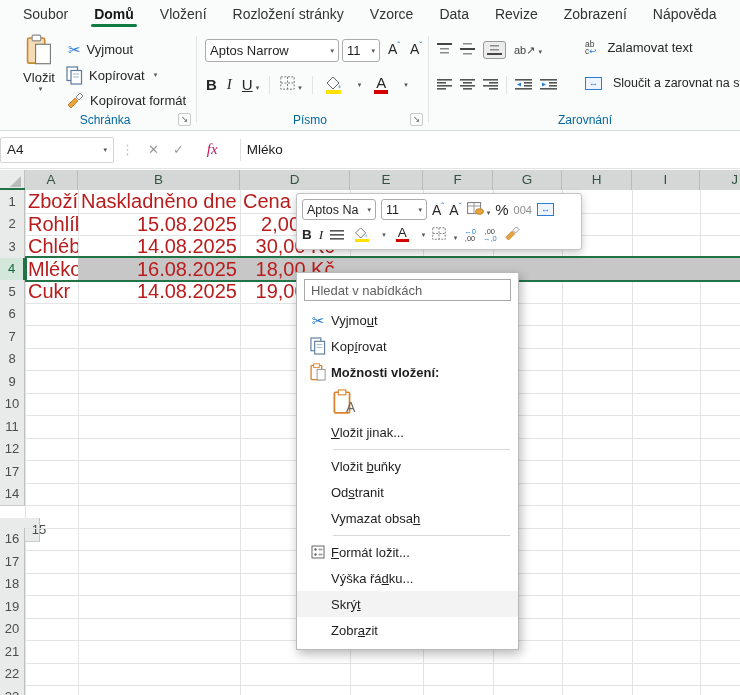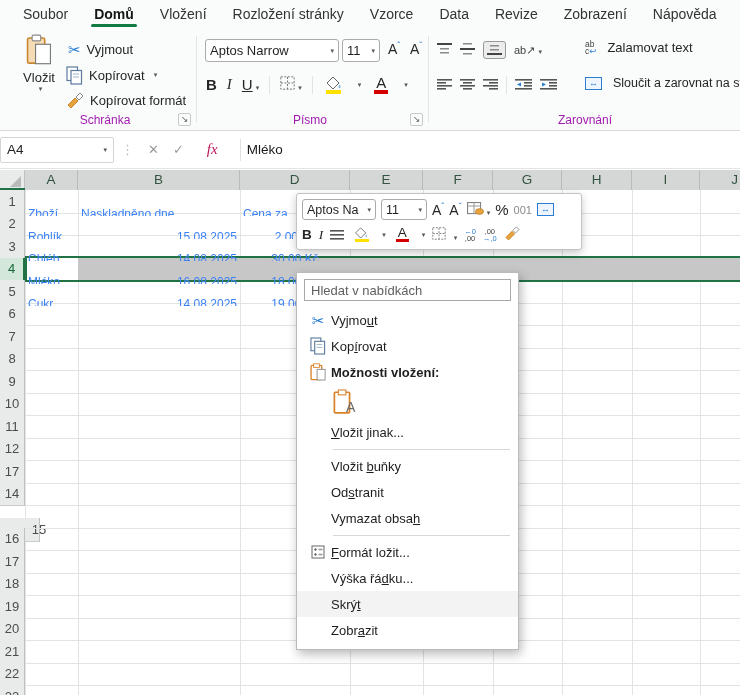--- a/index.html
+++ b/index.html
@@ -9,21 +9,21 @@
 
   
   #menubar{position:absolute;left:0;top:0;width:740px;height:28px;background:#fafbfb;display:flex;align-items:stretch;padding-left:10px;box-sizing:border-box}
   .mtab{font-size:14px;color:#333;display:flex;align-items:center;padding:0 13px;position:relative;cursor:default;white-space:nowrap}
   .mtab.active{color:#161616;font-weight:700}
   .mtab.active::after{content:"";position:absolute;left:10px;right:10px;bottom:1px;height:3px;background:#107C41;border-radius:2px}
 
   
   #ribbon{position:absolute;left:0;top:28px;width:740px;height:103px;background:#fafbfb;border-bottom:1px solid #d9dada;box-sizing:border-box}
   .rdiv{position:absolute;top:8px;height:86px;width:1px;background:#e2e3e3}
-  .grp-label{position:absolute;font-size:12px;color:#a21caf;text-align:center;bottom:3px}
+  .grp-label{position:absolute;font-size:12px;color:#0369a1;text-align:center;bottom:3px}
   .launcher{position:absolute;bottom:4px;font-size:9px;color:#666;border:1px solid #c9c9c9;border-radius:2px;width:11px;height:11px;line-height:10px;text-align:center}
   .rbtn-lab{font-size:13px;color:#262626;white-space:nowrap}
   .chev{font-size:7px;color:#555;margin-left:3px}
   .hrow{display:flex;align-items:center;gap:6px}
   .combo{background:#fff;border:1px solid #ababab;border-radius:3px;font-size:13px;color:#1f1f1f;display:flex;align-items:center;justify-content:space-between;padding:0 4px;box-sizing:border-box;height:23px;overflow:hidden;white-space:nowrap}
   .tglyph{font-size:15px;color:#262626}
   .colorbar{display:block;height:3.5px;margin-top:1px}
   .selected-tool{border:1px solid #989898;background:#ececec;border-radius:3px}
   .ib{display:inline-flex;flex-direction:column;align-items:center;justify-content:center;padding:2px 3px}
   .scissors{color:#2b7cd3;font-size:15px;line-height:1}
@@ -44,21 +44,21 @@
   
   #sheet{position:absolute;left:0;top:170px;width:740px;height:525px;overflow:hidden;background:#fff}
   #corner{position:absolute;left:0;top:0;width:25px;height:20px;background:#e9eaea;border-right:1px solid #bfc1c1;box-sizing:border-box}
   #corner::after{content:"";position:absolute;right:3px;bottom:3px;border-style:solid;border-width:0 0 11px 11px;border-color:transparent transparent #b9bbbb transparent}
   .colhdr{position:absolute;top:0;height:20px;background:#d5d7d7;border-right:1px solid #b9bbbb;box-sizing:border-box;text-align:center;font-size:13.5px;line-height:19px;color:#33523f}
   #hdr-underline{position:absolute;left:0;top:18px;width:740px;height:2px;background:#217346}
   .rowhdr{position:absolute;left:0;width:25px;background:#e9eaea;border-bottom:1px solid #c9cbcb;border-right:1px solid #bfc1c1;box-sizing:border-box;text-align:center;font-size:13px;color:#4c4c4c;display:flex;align-items:center;justify-content:center}
   .rowhdr.sel{background:#d3e8da;color:#13673b;border-right:2px solid #217346}
   .vline{position:absolute;width:1px;background:#e2e3e3}
   .hline{position:absolute;height:1px;background:#e2e3e3}
-  .cell{position:absolute;font-size:12px;color:#3b82f6;box-sizing:border-box;padding:13px 3px;white-space:nowrap;overflow:hidden}
+  .cell{position:absolute;font-size:20px;color:#b91c1c;box-sizing:border-box;padding:0 3px;white-space:nowrap;overflow:hidden}
   #selrect{position:absolute;background:#c7c7c7;border:2px solid #217346;box-sizing:border-box}
   #activecell{position:absolute;background:#fff}
 
   
   #minibar{position:absolute;left:296px;top:193px;width:286px;height:57px;background:#fff;border:1px solid #c3c3c3;border-radius:3px;box-shadow:0 3px 8px rgba(0,0,0,.22);box-sizing:border-box;padding:3px 5px;z-index:10}
   .mrow{display:flex;align-items:center;gap:5px;height:25px}
   .mcombo{height:21px;font-size:12.5px}
   .mini-glyph{font-size:13.5px;color:#262626}
   .dec-ico{display:inline-flex;flex-direction:column;font-size:7.5px;line-height:7px;color:#444;text-align:center}
   .dec-ico .blue{color:#2b7cd3}
@@ -351,21 +351,21 @@
     <span class="grow-shrink"><span>A</span><span class="gs-mark">ˇ</span></span>
     <span>
       <svg width="17" height="13" viewBox="0 0 17 13">
         <rect x="0.6" y="0.6" width="13" height="11" fill="#fff" stroke="#777"></rect>
         <line x1="0.6" y1="4" x2="13.6" y2="4" stroke="#999"></line>
           <line x1="7" y1="0.6" x2="7" y2="11.6" stroke="#999"></line>
         <ellipse cx="12.5" cy="9.5" rx="4" ry="2.8" fill="#e8a33d" stroke="#c8872d"></ellipse>
       </svg><span class="chev">▾</span>
     </span>
     <span class="mini-glyph" style="font-size:15px">%</span>
-    <span class="mini-glyph" style="color:#8a8a8a;font-size:11px">001</span>
+    <span class="mini-glyph" style="color:#8a8a8a;font-size:11px">004</span>
     <span class="merge-ico">↔</span>
   </div>
   <div class="mrow" style="gap:7px">
     <span class="mini-glyph" style="font-weight:700">B</span>
     <span class="mini-glyph" style="font-style:italic;font-family:'Liberation Serif',serif">I</span>
     <span><svg width="14" height="10">
           <rect width="14" height="1.6" y="0" fill="#555"></rect>
           <rect width="14" height="1.6" y="4" fill="#555"></rect>
           <rect width="14" height="1.6" y="8" fill="#555"></rect>
         </svg></span>

